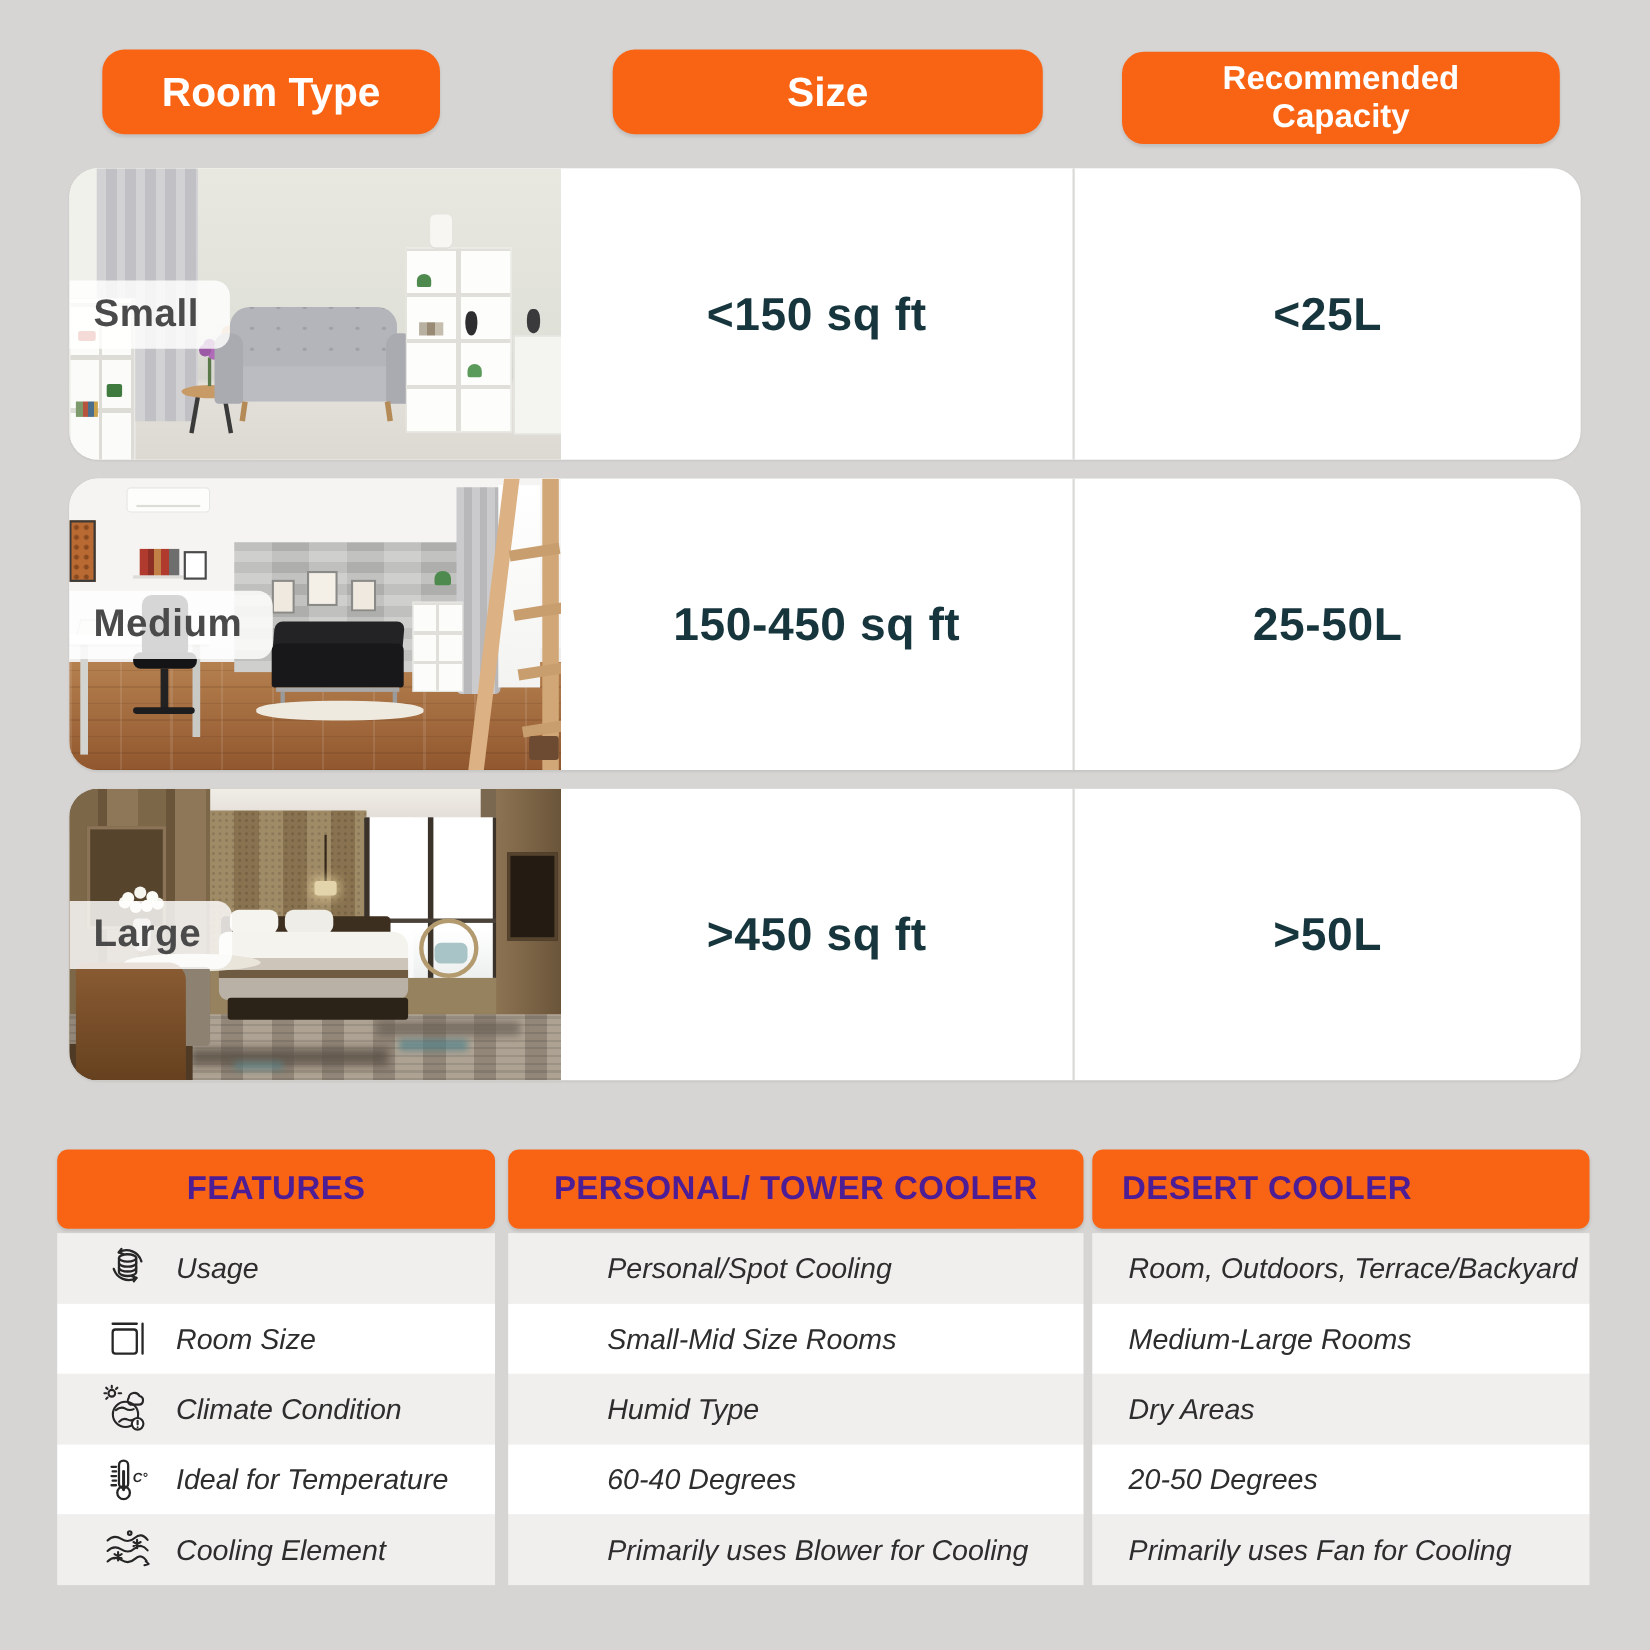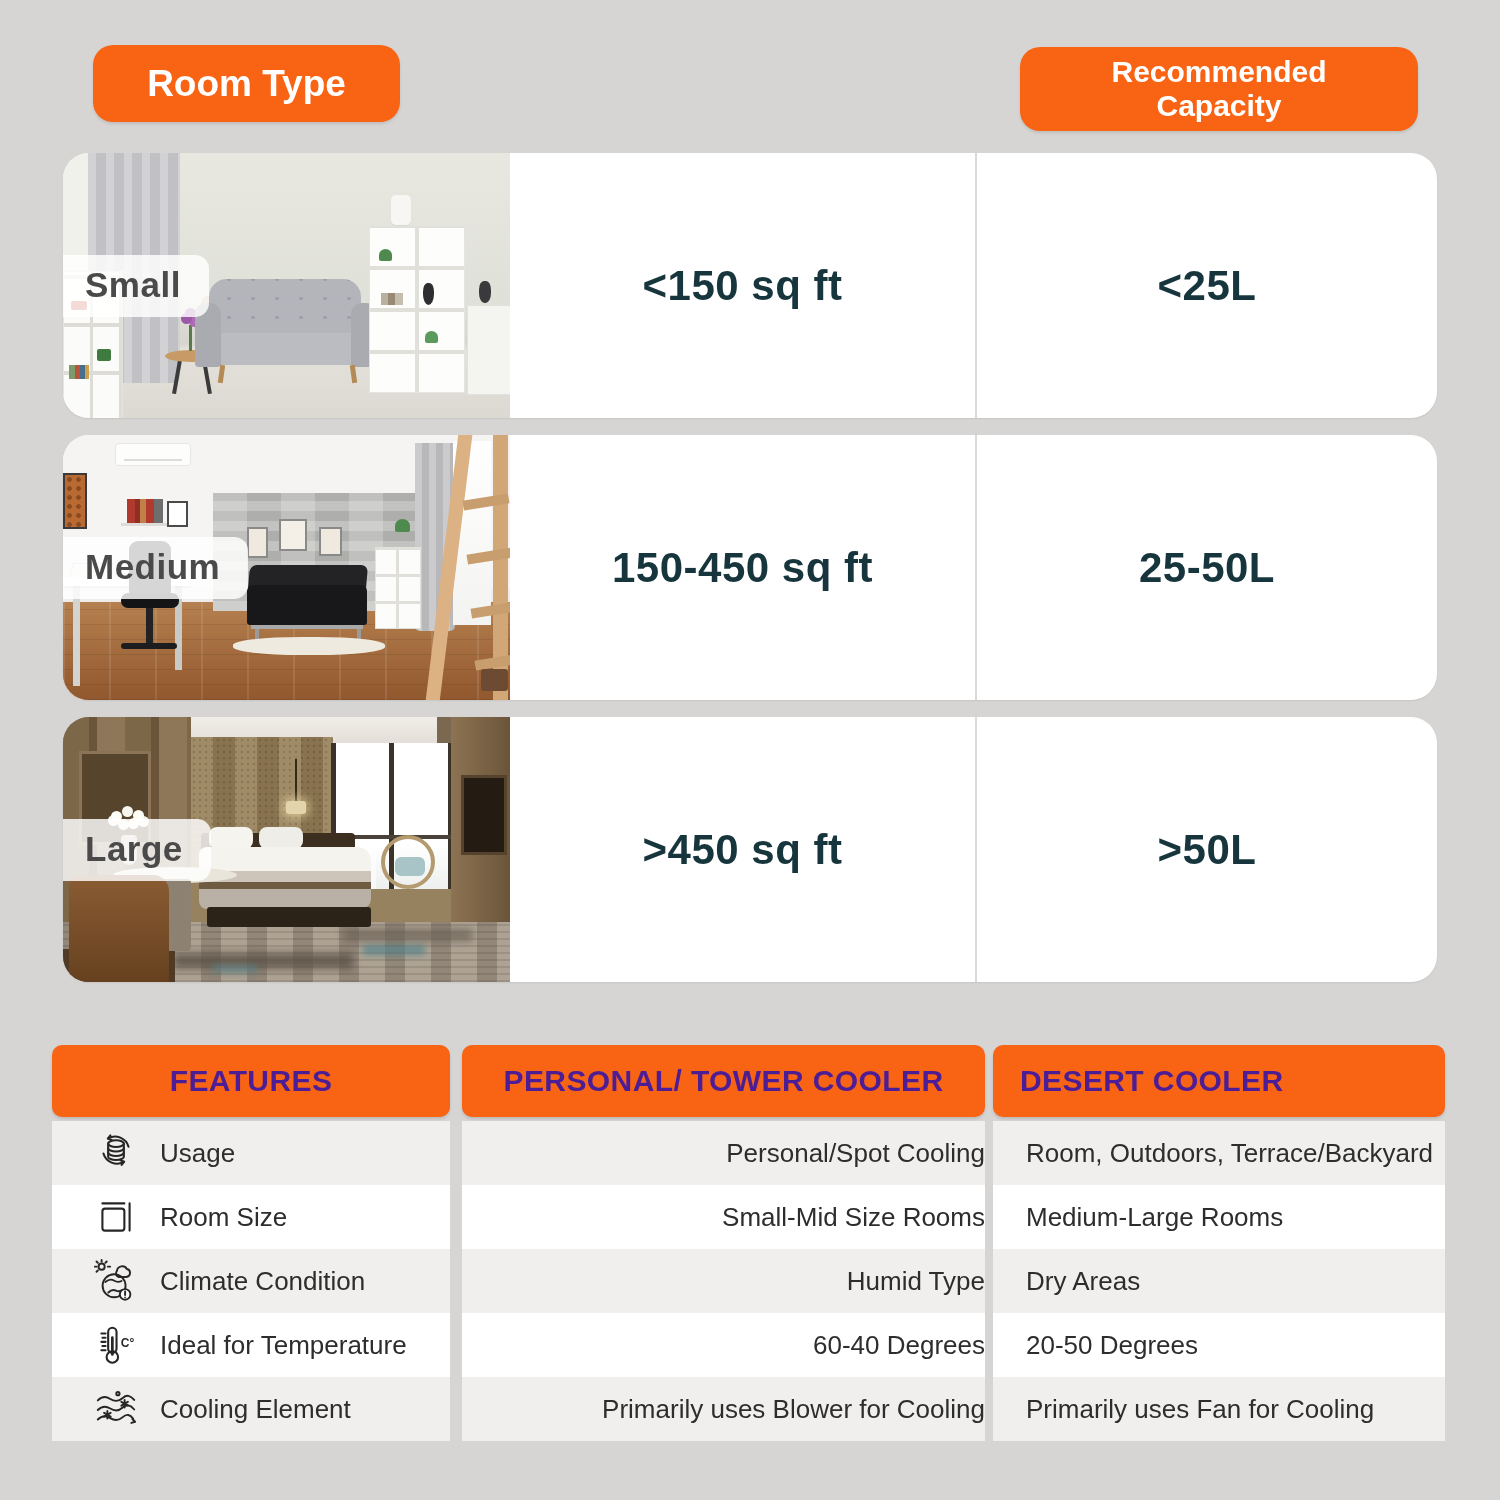--- a/index.html
+++ b/index.html
@@ -166,36 +166,39 @@
   .bcol-2{left:462px;width:523px;}
   .bcol-3{left:993px;width:452px;}
   .bhead{
     height:72px;background:#f96414;border-radius:10px;color:#4c1d95;
     display:flex;align-items:center;justify-content:center;
     font-size:30px;font-weight:700;letter-spacing:.4px;
     box-shadow:0 2px 3px rgba(0,0,0,.12);
   }
   .bhead.left{justify-content:flex-start;padding-left:27px;}
   .brows{margin-top:4px;}
-  .brow{height:64px;display:flex;align-items:center;font-size:26px;color:#2d2d2d;}
+  .brow{height:64px;display:flex;align-items:center;font-size:26px;color:#2d2d2d;font-style:italic;}
   .brow:nth-child(odd){background:#f0efee;}
   .brow:nth-child(even){background:#ffffff;}
   .feat-row{padding-left:40px;}
   .ficon{width:48px;height:48px;flex:none;margin-right:20px;display:flex;align-items:center;justify-content:center;}
   .ficon svg{width:46px;height:46px;stroke:#262626;fill:none;stroke-width:2;stroke-linecap:round;stroke-linejoin:round;}
-  .val-row-p{padding-left:90px;justify-content:flex-end;}
+  .val-row-p{padding-left:90px;}
   .val-row-d{padding-left:33px;}
 </style>
 </head>
 <body>
 
 <div class="page">
 
   <div class="hpill hpill1">
       <span>Room Type</span>
+    </div>
+  <div class="hpill hpill2">
+      <span>Size</span>
     </div>
   <div class="hpill hpill3">
       <span>Recommended Capacity</span>
     </div>
 
   <div class="row-card row-1">
     <div class="room-img r1">
       <div class="abs sheer"></div>
       <div class="abs curtain"></div>
       <div class="abs shelfL"></div>

